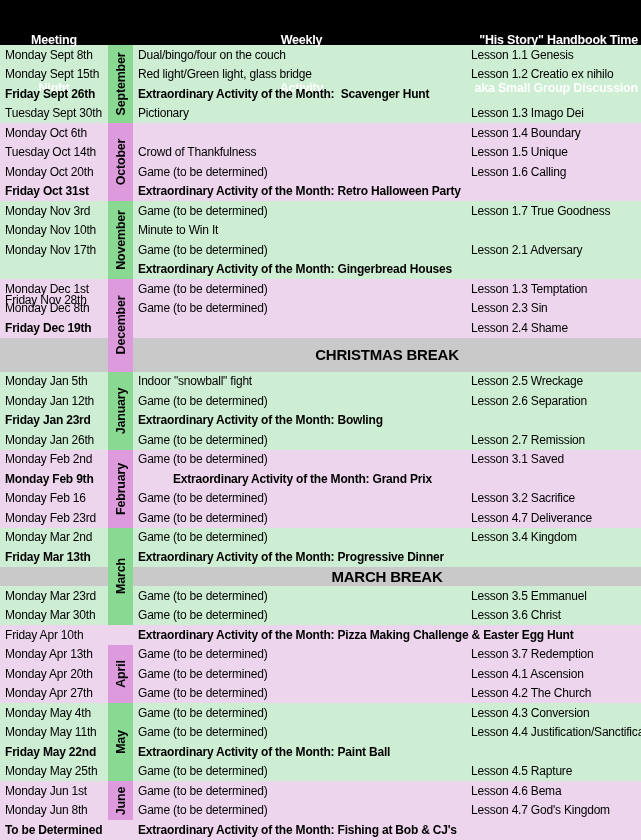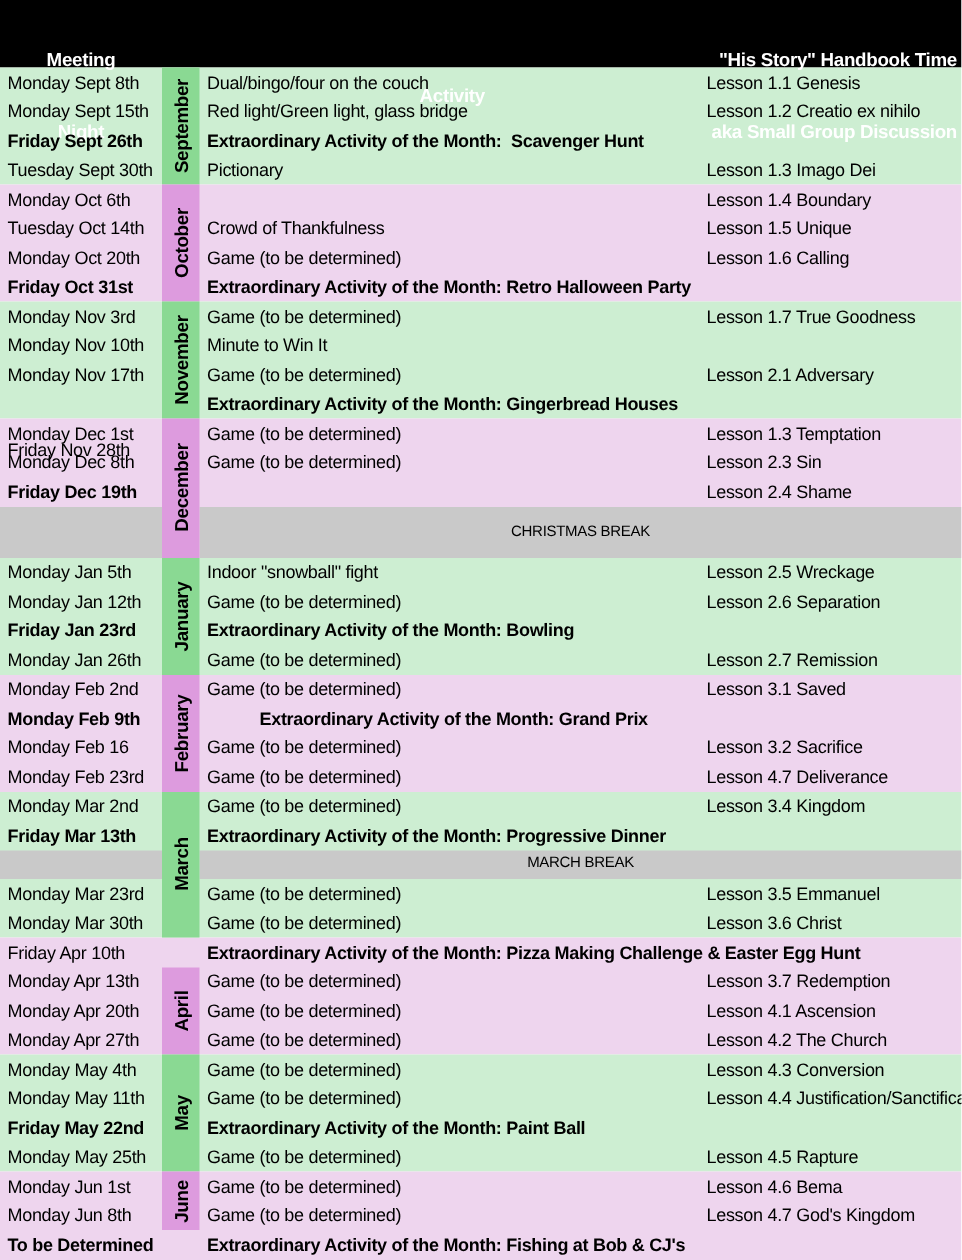--- a/index.html
+++ b/index.html
@@ -33,34 +33,35 @@
   .cell{
     display:flex;align-items:center;white-space:pre;line-height:1;
   }
   .date{grid-column:1;padding-left:5px;}
   .act{grid-column:3;padding-left:5px;}
   .les{grid-column:4;padding-left:1px;}
   .b{font-weight:bold;}
   .break-fill{grid-column:1;background:var(--break_gray);}
   .break-cell{
     grid-column:3 / 5;background:var(--break_gray);
-    justify-content:center;font-weight:normal;font-size:10px;
+    justify-content:center;font-weight:bold;font-size:15px;
   }
 </style>
 </head>
 <body>
 
 <div class="page">
   <header class="hdr">
     <div class="hcell">
       <div>Meeting</div>
       <div>Night</div>
     </div>
     <div class="hcell"></div>
     <div class="hcell">
+      <div>Weekly</div>
       <div>Activity</div>
     </div>
     <div class="hcell right">
       <div>"His Story" Handbook Time</div>
       <div>aka Small Group Discussion</div>
     </div>
   </header>
   <main>
       <div class="block green" style="grid-template-rows: 19.5px 19.5px 19.5px 19.5px;">
         <div class="month-cell" style="grid-row: 1 / 5;">

